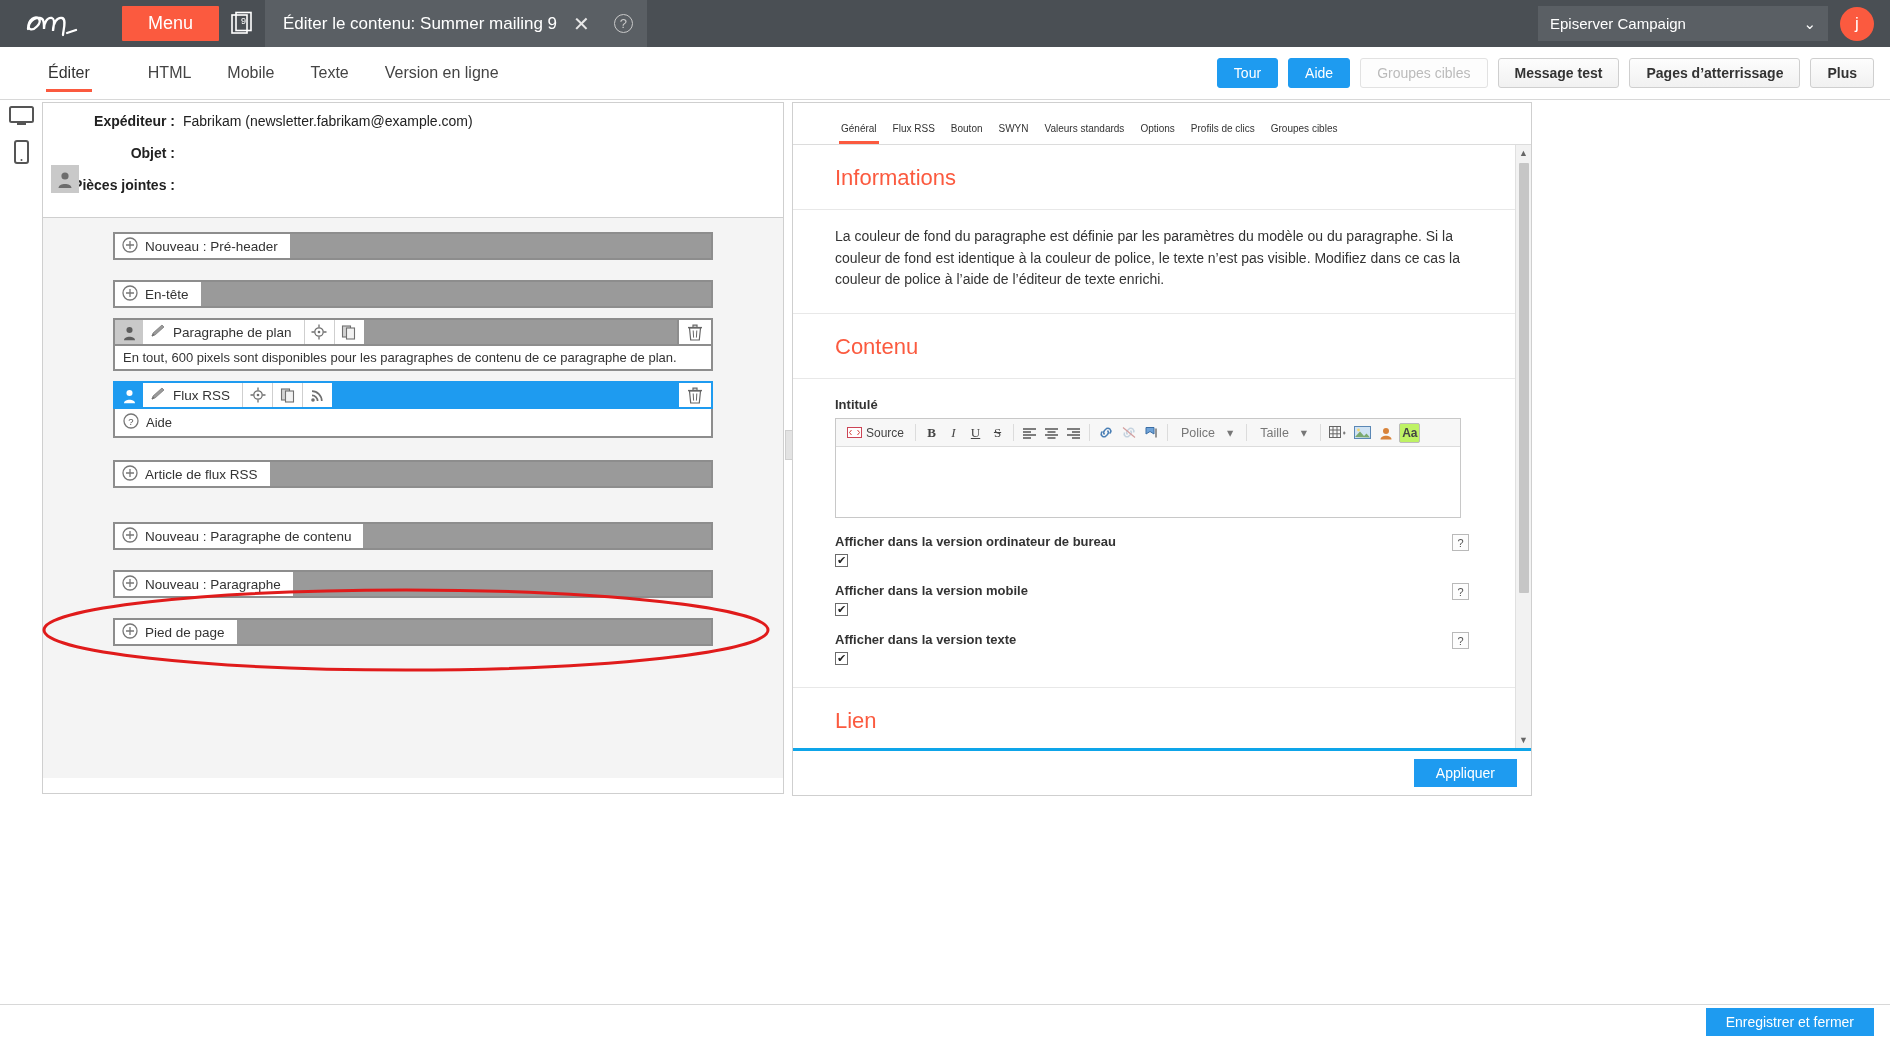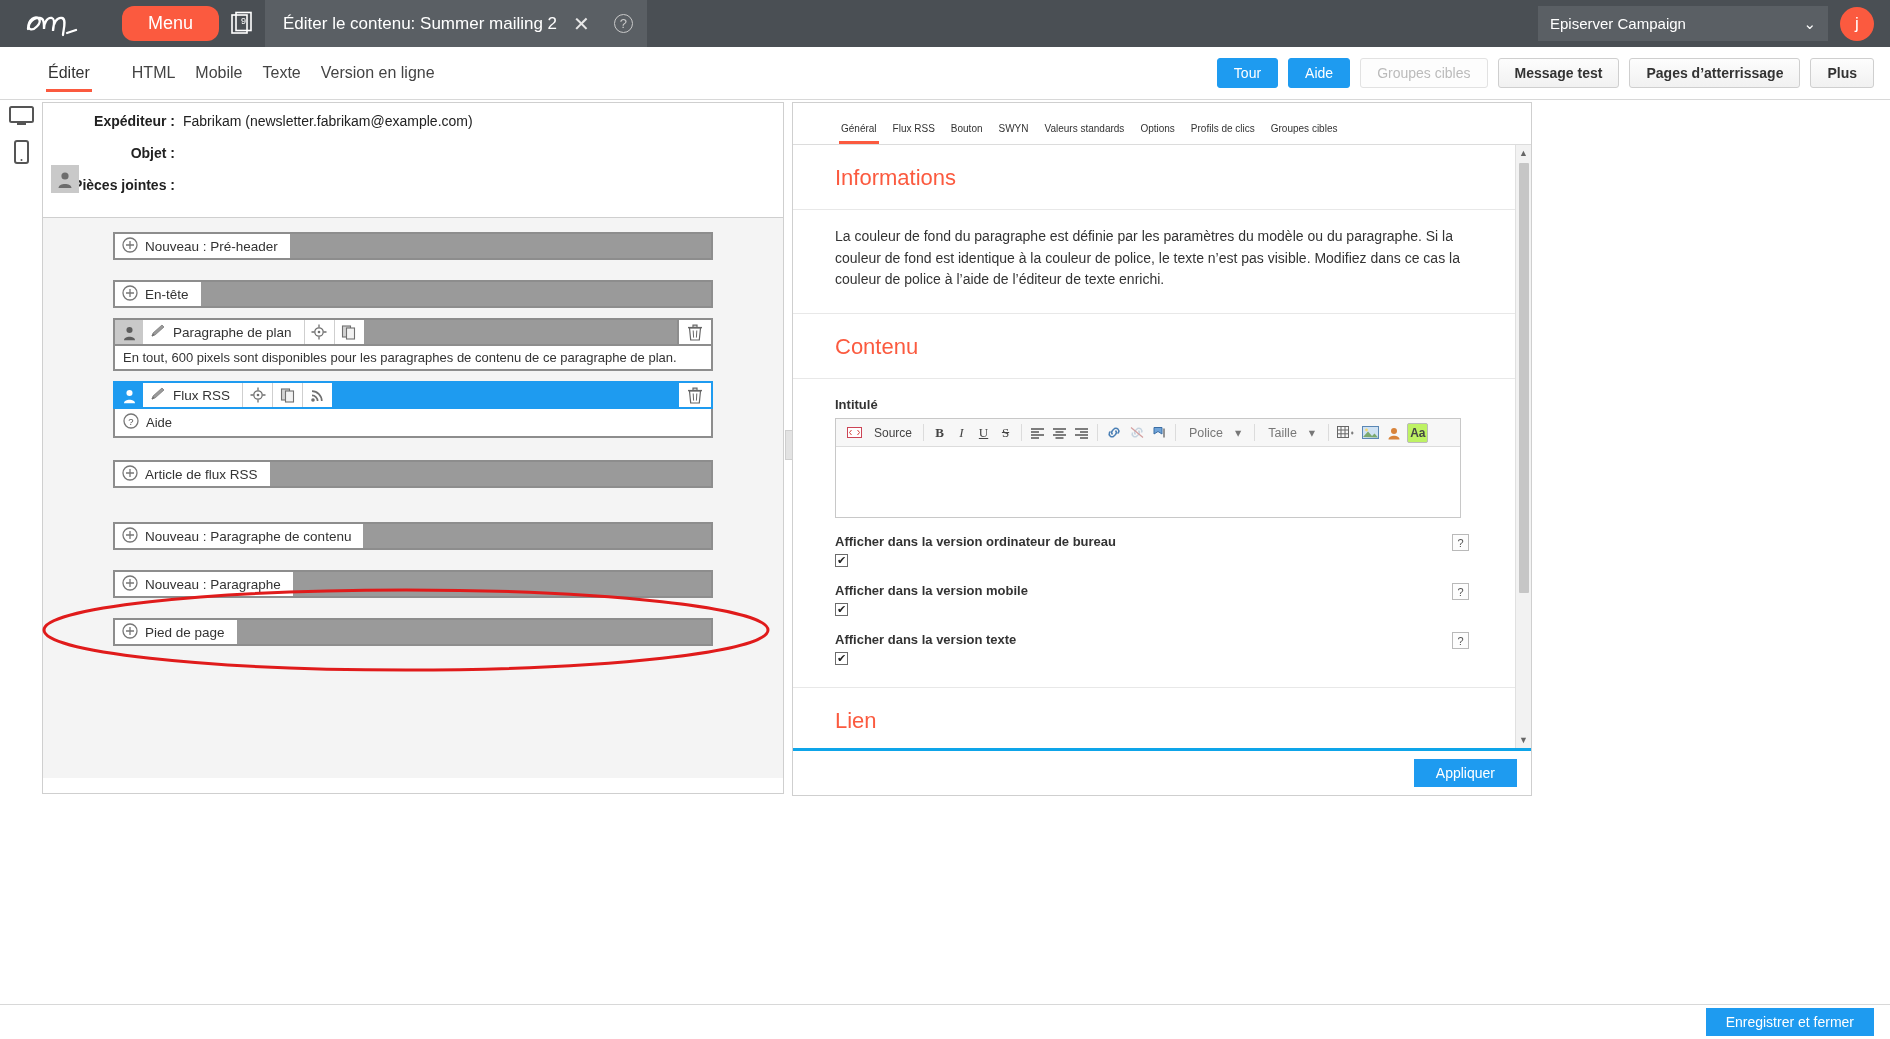--- a/index.html
+++ b/index.html
@@ -16,21 +16,21 @@
     position: relative;
   }
   .logo {
     width: 118px; display: flex; align-items: center; justify-content: center;
     color: #fff;
   }
   .logo svg { display:block; }
   .menu-btn {
     background: #fb5a3f; color: #fff; border: none;
     font-size: 18px; padding: 0 26px; margin: 6px 0 6px 4px;
-    cursor: pointer; border-radius: 12px; height: 35px;
+    cursor: pointer; border-radius: 1px; height: 35px;
     font-family: "Liberation Sans", sans-serif;
   }
   .stack-icon {
     width: 46px; display: flex; align-items: center; justify-content: center;
     color: #fff; cursor: pointer;
   }
   .doc-tab {
     background: #5a5f64; color: #ffffff; display: flex; align-items: center;
     padding: 0 14px 0 18px; font-size: 17px; gap: 16px; margin: 0;
     height: 47px;
@@ -52,21 +52,21 @@
   .avatar-circle {
     width: 34px; height: 34px; border-radius: 50%; background: #fb5a3f;
     color: #fff; display: flex; align-items: center; justify-content: center;
     font-size: 17px; cursor: pointer;
   }
   
   .secondbar {
     height: 53px; background: #fff; display: flex; align-items: center;
     position: relative; border-bottom: 1px solid #d8d8d8;
   }
-  .view-tabs { display: flex; align-items: center; gap: 0; padding-left: 38px; }
+  .view-tabs { display: flex; align-items: center; gap: 16px; padding-left: 38px; }
   .view-tab {
     font-size: 16px; color: #444; cursor: pointer; padding: 0 10px;
     position: relative; line-height: 34px;
   }
   .view-tab.active { color: #333; }
   .view-tab.active:after {
     content: ""; position: absolute; left: 8px; right: 8px; bottom: -2px;
     height: 3px; background: #fb5a3f;
   }
   .view-tab.spacer { margin-right: 22px; }
@@ -185,21 +185,21 @@
     display:flex; flex-direction: column;
   }
   .rte-toolbar {
     display:flex; align-items:center; gap: 3px; background:#f7f7f7;
     border-bottom:1px solid #dcdcdc; padding: 3px 6px; height: 28px; flex-wrap: nowrap;
   }
   .tb-btn {
     min-width: 19px; height: 20px; display:inline-flex; align-items:center; justify-content:center;
     font-size: 13px; color:#444; cursor:pointer; border-radius:2px; padding: 0 2px;
   }
-  .tb-btn.src { gap:12px; font-size:12px; padding:0 5px;}
+  .tb-btn.src { gap:4px; font-size:12px; padding:0 5px;}
   .tb-sep { width:1px; height:17px; background:#dcdcdc; margin: 0 3px; }
   .tb-select {
     display:inline-flex; align-items:center; gap:12px; font-size:12.5px; color:#777;
     border:1px solid transparent; padding: 0 6px; height:20px; cursor:pointer;
   }
   .tb-highlight { background:#bef264; border:1px solid #bbb; }
   .rte-area { flex:1; background:#fff; }
   .chk-row { padding: 16px 42px 0 42px; position: relative; }
   .chk-label { font-size: 13px; font-weight: bold; color:#333; }
   .chk-box {
@@ -245,21 +245,21 @@
   </div>
   <button class="menu-btn">Menu</button>
   <div class="stack-icon">
     <svg width="26" height="26" viewBox="0 0 26 26">
       <rect x="3" y="4" width="15" height="18" fill="none" stroke="#fff" stroke-width="1.6"></rect>
       <rect x="7" y="1.5" width="15" height="18" fill="none" stroke="#fff" stroke-width="1.6"></rect>
       <text x="14.5" y="13" font-size="9" fill="#fff" text-anchor="middle" font-family="Liberation Sans, sans-serif">9</text>
     </svg>
   </div>
   <div class="doc-tab">
-    <span>Éditer le contenu: Summer mailing 2</span>
+    <span>Éditer le contenu: Summer mailing 9</span>
     <span class="close-x">✕</span>
     <span class="help-circle">?</span>
   </div>
   <div class="topbar-right">
     <div class="client-select">
       <span>Episerver Campaign</span>
       <span>⌄</span>
     </div>
     <div class="avatar-circle">j</div>
   </div>

